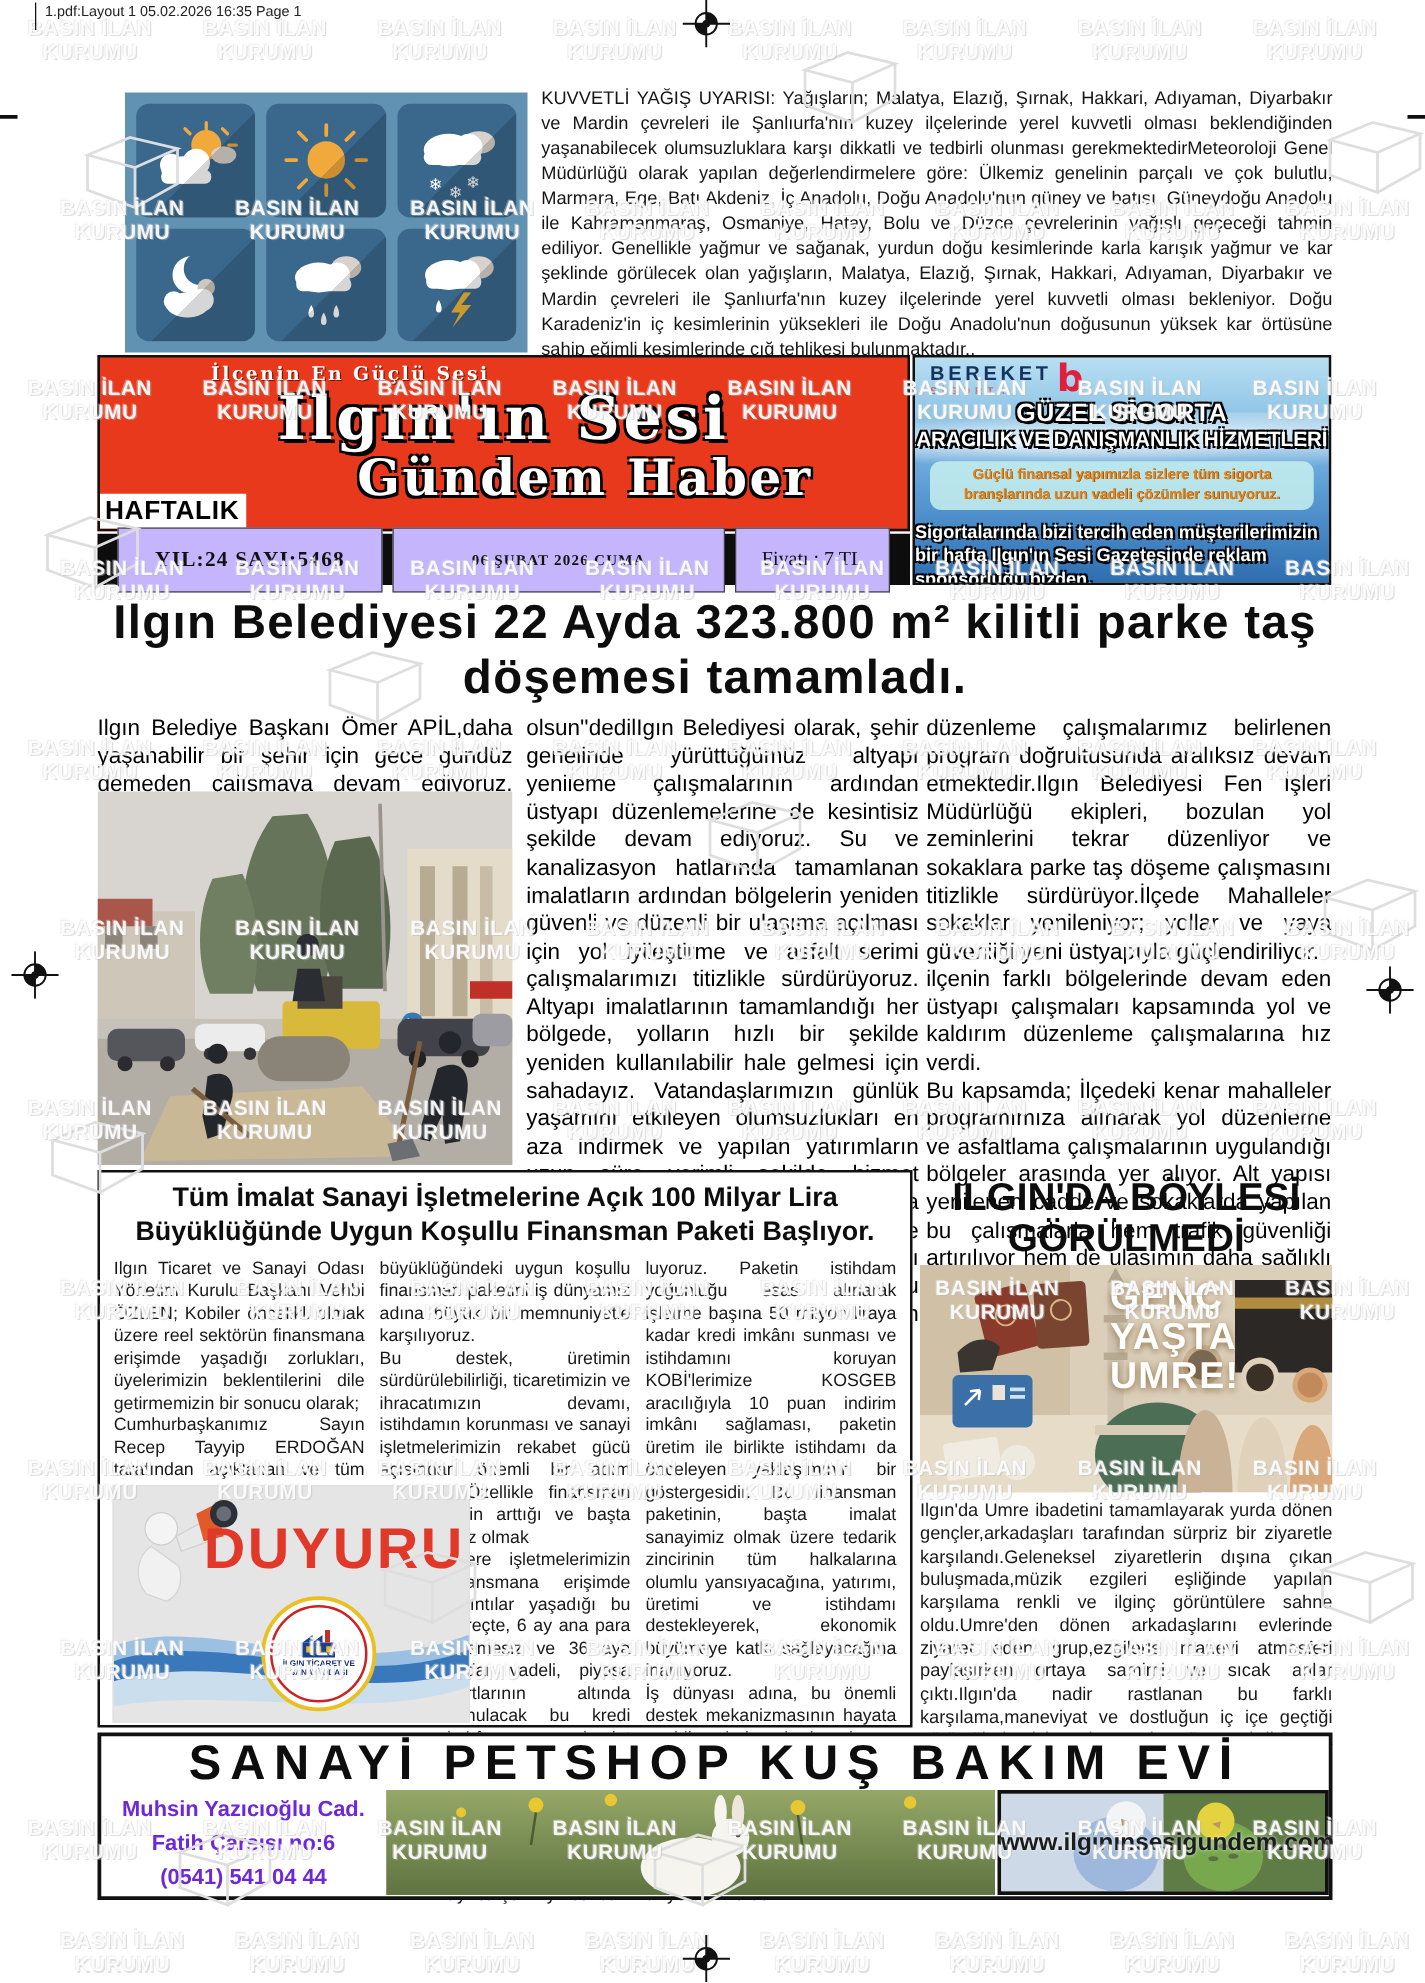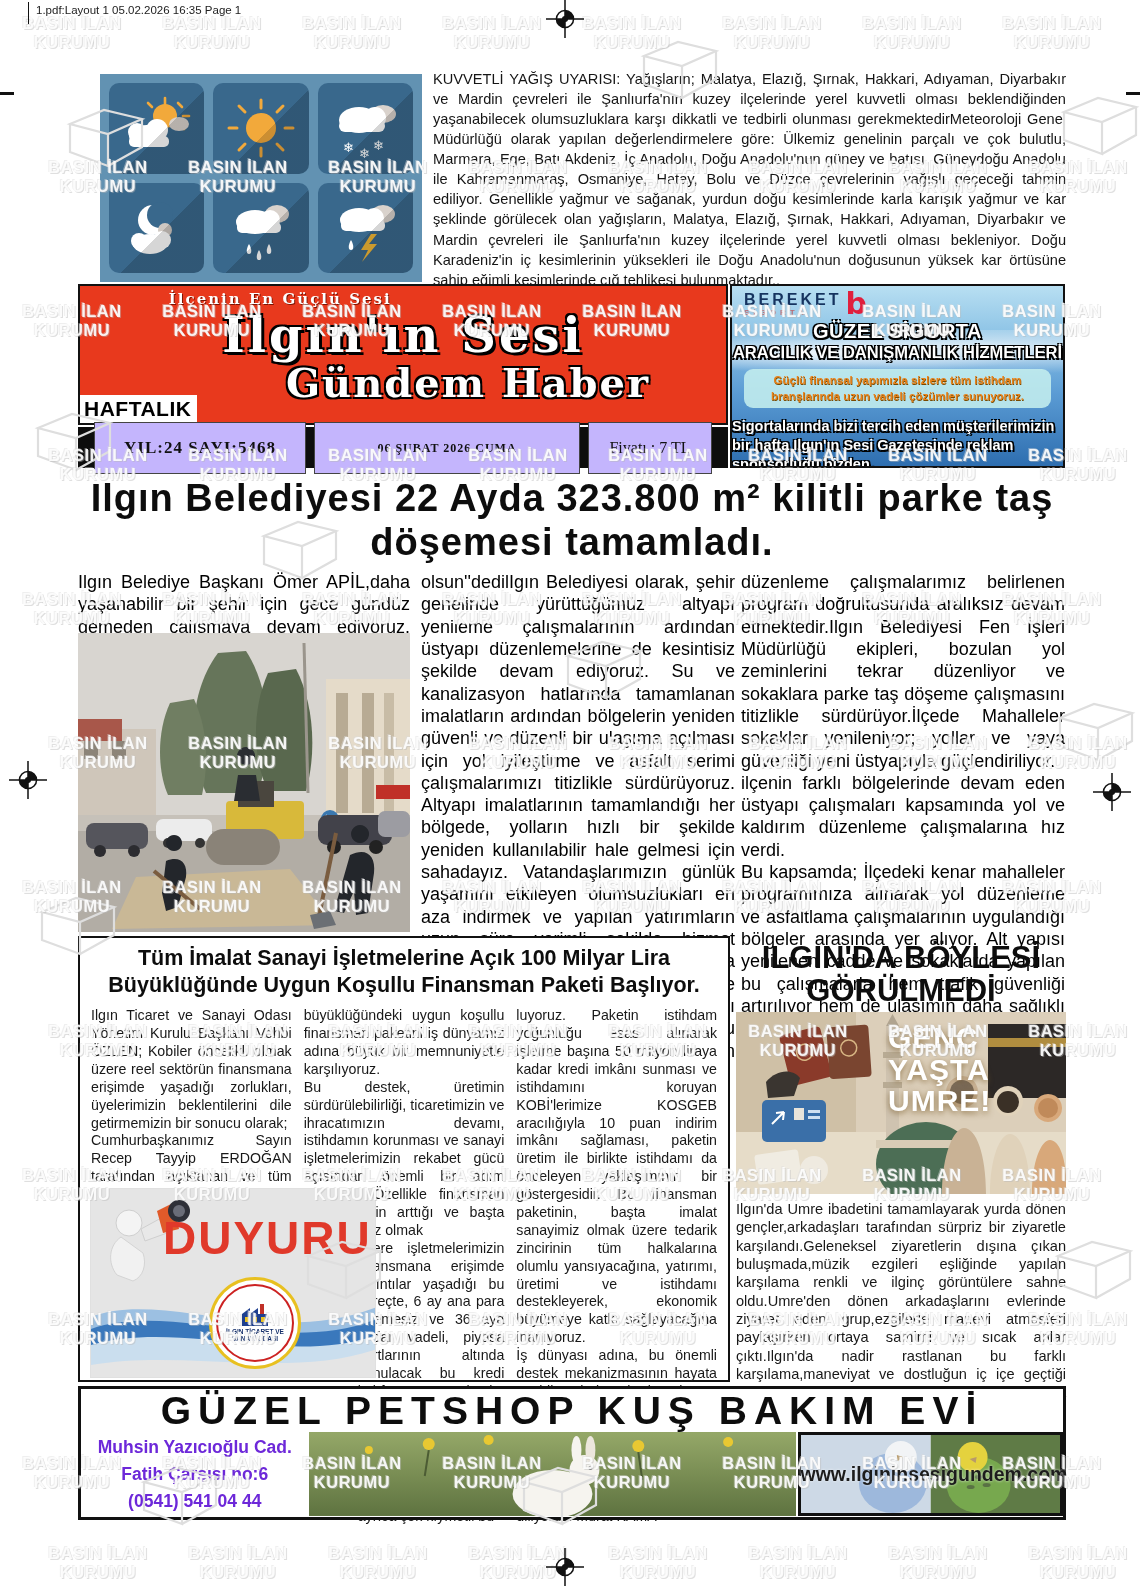--- a/index.html
+++ b/index.html
@@ -275,21 +275,21 @@
   <div class="sigorta">
     <div class="brand-row">
       <div>
         <div class="brand-name">BEREKET</div>
         <div class="brand-sub">SİGORTA</div>
       </div>
       <div class="brand-b">b</div>
     </div>
     <div class="sig-t1">GÜZEL SİGORTA</div>
     <div class="sig-t2">ARACILIK VE DANIŞMANLIK HİZMETLERİ</div>
-    <div class="sig-box">Güçlü finansal yapımızla sizlere tüm istihdam branşlarında uzun vadeli çözümler sunuyoruz.</div>
+    <div class="sig-box">Güçlü finansal yapımızla sizlere tüm sigorta branşlarında uzun vadeli çözümler sunuyoruz.</div>
     <div class="sig-bottom">Sigortalarında bizi tercih eden müşterilerimizin bir hafta Ilgın'ın Sesi Gazetesinde reklam sponsorluğu bizden.</div>
   </div>
 
   <div class="headline1">Ilgın Belediyesi 22 Ayda 323.800 m² kilitli parke taş döşemesi tamamladı.</div>
   <div class="a1col a1c1">Ilgın Belediye Başkanı Ömer APİL,daha yaşanabilir bir şehir için gece gündüz demeden çalışmaya devam ediyoruz. Ilgın'ımıza hayırlı</div>
   <div class="a1col a1c2">olsun''dedilIgın Belediyesi  olarak, şehir genelinde yürüttüğümüz altyapı yenileme çalışmalarının ardından üstyapı düzenlemelerine de kesintisiz şekilde devam ediyoruz. Su ve kanalizasyon hatlarında tamamlanan imalatların ardından bölgelerin yeniden güvenli ve düzenli bir ulaşıma açılması için yol iyileştirme ve asfalt serimi çalışmalarımızı titizlikle sürdürüyoruz. Altyapı imalatlarının tamamlandığı her bölgede, yolların hızlı bir şekilde yeniden kullanılabilir hale gelmesi için sahadayız. Vatandaşlarımızın günlük yaşamını etkileyen olumsuzlukları en aza indirmek ve yapılan yatırımların uzun süre verimli şekilde hizmet vermesini sağlamak amacıyla çalışmalarımızı planlı bir akış içerisinde yürütüyoruz.Şehrimizin altyapısını güçlendirmek, ulaşım konforunu artırmak ve mahallelerimizin ihtiyaçlarına cevap vermek adına yol</div>
   <div class="a1col a1c3"><span>düzenleme çalışmalarımız belirlenen program doğrultusunda aralıksız devam etmektedir.Ilgın Belediyesi Fen İşleri Müdürlüğü ekipleri, bozulan yol zeminlerini tekrar düzenliyor ve sokaklara parke taş döşeme çalışmasını titizlikle sürdürüyor.İlçede Mahalleler sokaklar yenileniyor; yollar ve yaya güvenliği yeni üstyapıyla güçlendiriliyor.
 ilçenin farklı bölgelerinde devam eden üstyapı çalışmaları kapsamında yol ve kaldırım düzenleme çalışmalarına hız verdi.
 Bu kapsamda; İlçedeki kenar mahalleler  programımıza alınarak yol düzenleme ve asfaltlama çalışmalarının uygulandığı bölgeler arasında yer alıyor. Alt yapısı yenilenen cadde ve sokaklarda yapılan bu çalışmalarla hem trafik güvenliği artırılıyor hem de ulaşımın daha sağlıklı şekilde devam etmesi sağlanıyor.</span>
 <span class="byline">Mehmet KIRAÇ</span></div>
@@ -415,21 +415,21 @@
     </svg>
     <div class="umre-overlay">
       <div>GENÇ</div>
       <div>YAŞTA</div>
       <div>UMRE!</div>
     </div>
   </div>
   <div class="umre-body">Ilgın'da Umre ibadetini tamamlayarak yurda dönen gençler,arkadaşları tarafından sürpriz bir ziyaretle karşılandı.Geleneksel ziyaretlerin dışına çıkan buluşmada,müzik ezgileri eşliğinde yapılan karşılama renkli ve ilginç görüntülere sahne oldu.Umre'den dönen arkadaşlarını evlerinde ziyaret eden grup,ezgilerle manevi atmosferi paylaşırken ortaya samimi ve sıcak anlar çıktı.Ilgın'da nadir rastlanan bu farklı karşılama,maneviyat ve dostluğun iç içe geçtiği görüntülerle izleyenlere tebessüm ettirdi.Semra GÜZEL</div>
 
   <div class="petshop">
-    <div class="pet-title">GÜZEL PETSHOP KUŞ BAKIM EVİ</div>
+    <div class="pet-title">SANAYİ PETSHOP KUŞ BAKIM EVİ</div>
     <div class="pet-row">
       <div class="pet-addr">
         <div>Muhsin Yazıcıoğlu Cad.</div>
         <div>Fatih Çarşısı no:6</div>
         <div>(0541) 541 04 44</div>
       </div>
       <svg class="pet-rabbit" viewBox="0 0 488 84">
         <rect width="488" height="84" fill="#7f934f"></rect>
         <rect width="488" height="84" fill="url(#g1)"></rect>
         <defs>

